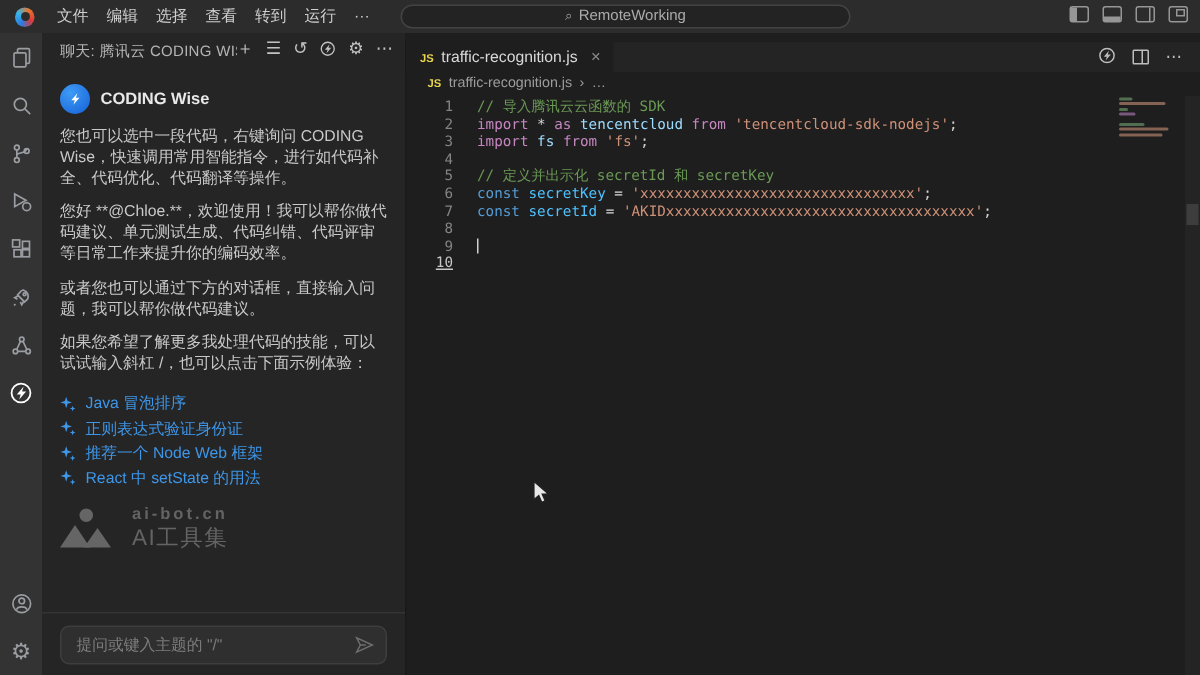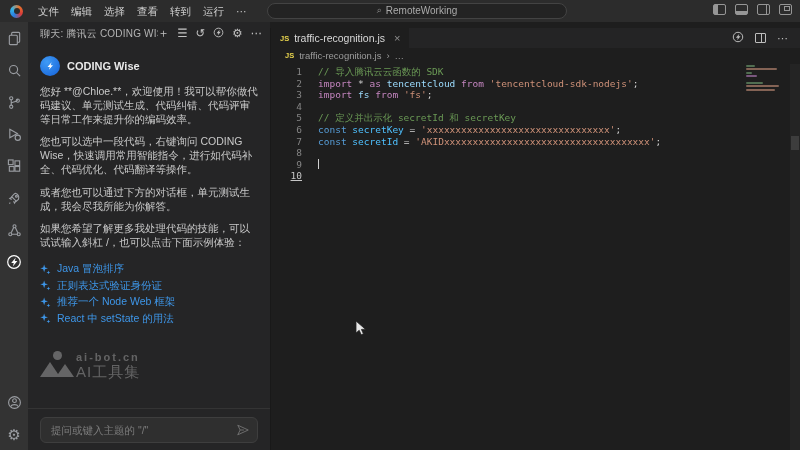--- a/index.html
+++ b/index.html
@@ -53,21 +53,21 @@
   .msg-head { display:flex; align-items:center; gap:7px; margin-top:4px; }
   .avatar { width:20px; height:20px; border-radius:50%;
     background:radial-gradient(circle at 35% 30%, #3f9bf5, #1460d8); position:relative; flex:0 0 auto; }
   .avatar svg { position:absolute; left:3px; top:3px; }
   .assistant-name { font-size:11px; font-weight:bold; color:#e9e9e9; }
   .chat-p { font-size:10.5px; line-height:13.8px; color:#c9c9c9; margin-top:9px; }
   .examples { margin-top:11px; }
   .example-row { display:flex; align-items:center; gap:6px; height:16.5px; cursor:pointer; }
   .example-row .spark { flex:0 0 auto; }
   .example-label { font-size:10.5px; color:#3e96e8; }
-  .watermark { display:flex; gap:0; margin-top:24px; opacity:.55; }
+  .watermark { display:flex; align-items:center; gap:12px; margin-top:10px; opacity:.55; }
   .wm-icon { position:relative; width:36px; height:26px; }
   .wm-icon .dot { position:absolute; left:13px; top:0; width:9px; height:9px; border-radius:50%; background:#9b9b9b; }
   .wm-icon .t1 { position:absolute; left:0; bottom:0; width:0; height:0;
     border-left:10px solid transparent; border-right:10px solid transparent; border-bottom:15px solid #9b9b9b; }
   .wm-icon .t2 { position:absolute; left:16px; bottom:0; width:0; height:0;
     border-left:9px solid transparent; border-right:9px solid transparent; border-bottom:13px solid #9b9b9b; }
   .wm-text .l1 { font-size:11px; font-weight:bold; letter-spacing:2px; color:#979797; }
   .wm-text .l2 { font-size:15px; font-weight:normal; letter-spacing:1px; color:#979797; }
   .chat-inputbar { position:absolute; left:0; bottom:0; width:242px; height:42px;
     border-top:1px solid #343434; padding:8px 12px; background:#252526; }
@@ -234,23 +234,23 @@
     <div class="chat-body">
       <div class="msg-head">
         <span class="avatar">
           <svg width="14" height="14" viewBox="0 0 16 16">
               <path d="M9.8 3.6L5.2 9h2.6l-1 3.4L11.4 7H8.7z" fill="#ffffff"></path>
             </svg>
         </span>
         <span class="assistant-name">CODING Wise</span>
       </div>
       <div id="chat-paragraphs">
+          <div class="chat-p">您也可以选中一段代码，右键询问 CODING Wise，快速调用常用智能指令，进行如代码补全、代码优化、代码翻译等操作。</div>
           <div class="chat-p">您好 **@Chloe.**，欢迎使用！我可以帮你做代码建议、单元测试生成、代码纠错、代码评审等日常工作来提升你的编码效率。</div>
-          <div class="chat-p">您也可以选中一段代码，右键询问 CODING Wise，快速调用常用智能指令，进行如代码补全、代码优化、代码翻译等操作。</div>
-          <div class="chat-p">或者您也可以通过下方的对话框，单元测试生成，我会尽我所能为你解答。</div>
+          <div class="chat-p">或者您也可以通过下方的对话框，直接输入问题，我可以帮你做代码建议。</div>
           <div class="chat-p">如果您希望了解更多我处理代码的技能，可以试试输入斜杠 /，也可以点击下面示例体验：</div>
         </div>
       <div class="examples" id="examples">
           <div class="example-row">
   <svg class="spark" width="11" height="11" viewBox="0 0 12 12">
     <path d="M4.5 0.5l1 3.2 3.2 1-3.2 1-1 3.2-1-3.2-3.2-1 3.2-1z" fill="#3e96e8"></path>
     <path d="M9.2 7l.55 1.6 1.6.55-1.6.55-.55 1.6-.55-1.6-1.6-.55 1.6-.55z" fill="#3e96e8"></path>
   </svg>
 <span class="example-label">Java 冒泡排序</span>
           </div>

